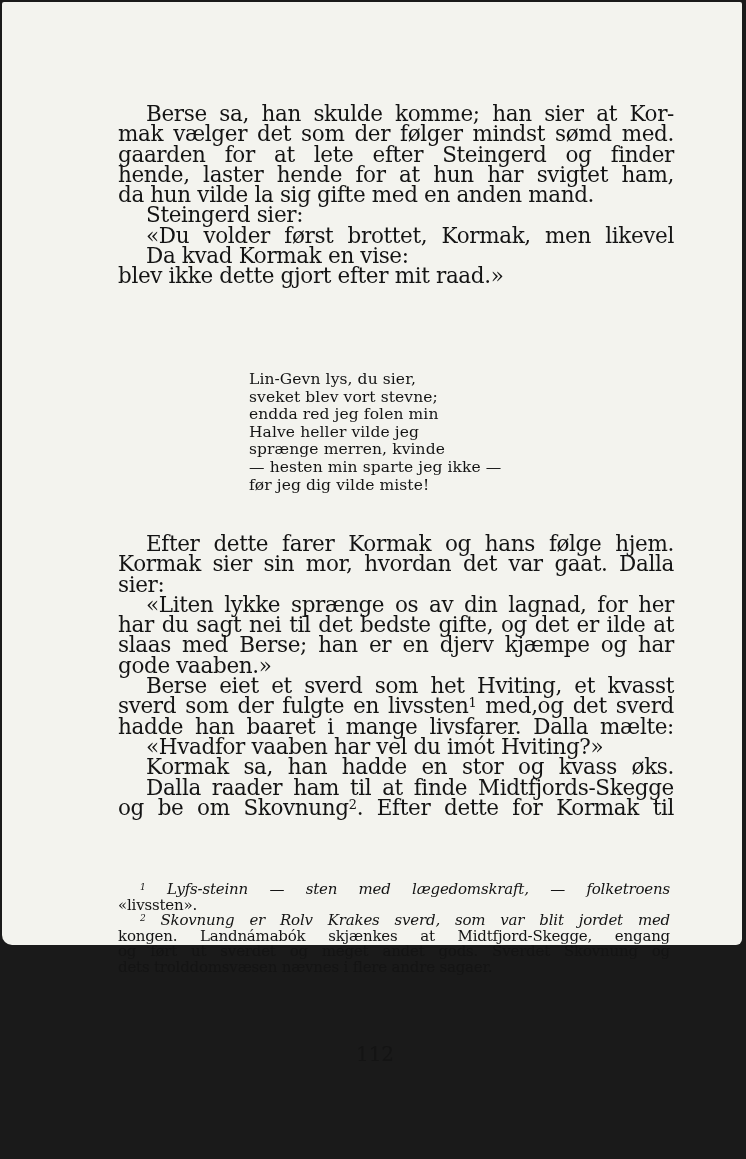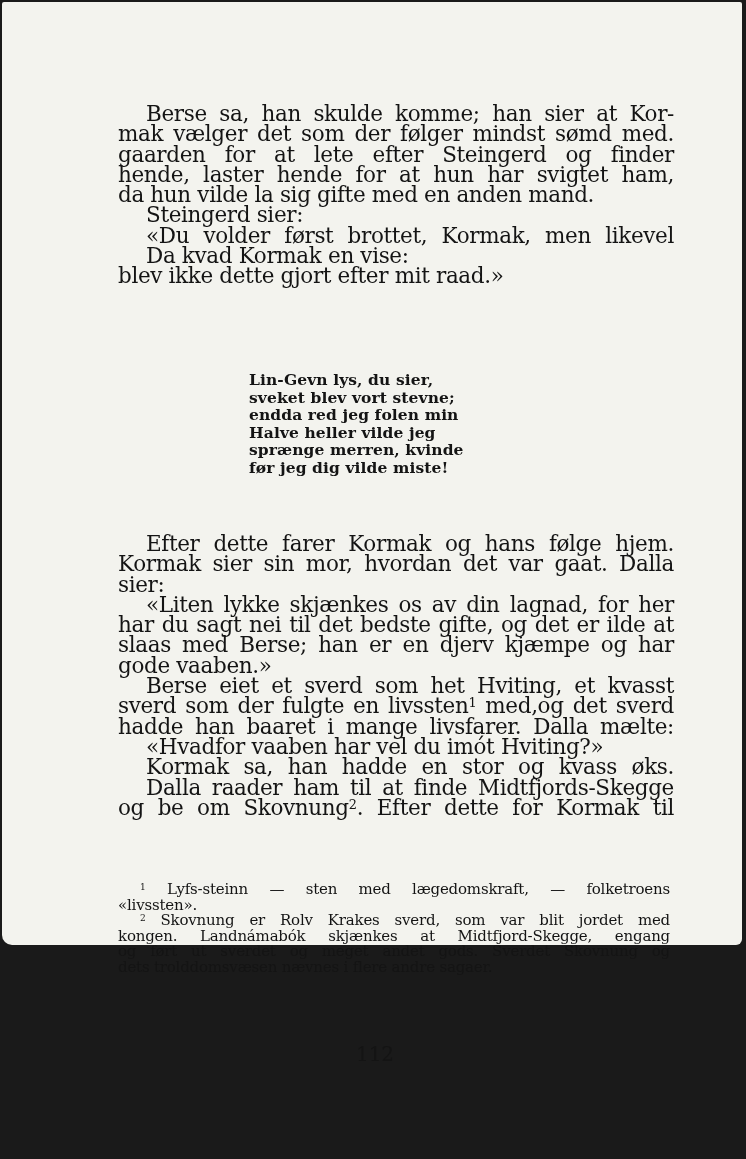--- a/index.html
+++ b/index.html
@@ -42,31 +42,30 @@
   .just {
     text-align: justify;
     text-align-last: justify;
   }
   .verse {
     left: 247px;
     top: 369px;
     font-size: 15.5px;
     line-height: 17.6px;
     letter-spacing: 0.1px;
-    font-weight: bold;
   }
   .fn {
     left: 116px;
     width: 552px;
     top: 880px;
     font-size: 15px;
     line-height: 15.6px;
     letter-spacing: -0.2px;
   }
-  .fn .ind { padding-left: 22px; }
+  .fn .ind { padding-left: 22px; font-style: italic; }
   sup {
     font-size: 60%;
     line-height: 0;
     vertical-align: 0.5em;
   }
   .page-number {
     position: absolute;
     left: 0;
     width: 746px;
     top: 1040px;
@@ -92,28 +91,29 @@
     <span class="line ind">Da kvad Kormak en vise:</span>
     <span class="line">blev ikke dette gjort efter mit raad.»</span>
   </div>
 
   <div class="text verse">
     <span class="line">Lin-Gevn lys, du sier,</span>
     <span class="line">sveket blev vort stevne;</span>
     <span class="line">endda red jeg folen min</span>
     <span class="line">Halve heller vilde jeg</span>
     <span class="line">sprænge merren, kvinde</span>
+    <span class="line">— hesten min sparte jeg ikke —</span>
     <span class="line">før jeg dig vilde miste!</span>
   </div>
 
   <div class="text body-text" style="top:532px;">
     <span class="line ind just">Efter dette farer Kormak og hans følge hjem.</span>
     <span class="line just">Kormak sier sin mor, hvordan det var gaat. Dalla</span>
     <span class="line">sier:</span>
-    <span class="line ind just">«Liten lykke skjænkes os av din lagnad, for her</span>
+    <span class="line ind just">«Liten lykke sprænge os av din lagnad, for her</span>
     <span class="line just">har du sagt nei til det bedste gifte, og det er ilde at</span>
     <span class="line just">slaas med Berse; han er en djerv kjæmpe og har</span>
     <span class="line">gode vaaben.»</span>
     <span class="line ind just">Berse eiet et sverd som het Hviting, et kvasst</span>
     <span class="line just"><span>sverd som der fulgte en livssten</span><sup>1</sup><span> med,og det sverd</span></span>
     <span class="line just">hadde han baaret i mange livsfarer. Dalla mælte:</span>
     <span class="line ind">«Hvadfor vaaben har vel du imót Hviting?»</span>
     <span class="line ind just">Kormak sa, han hadde en stor og kvass øks.</span>
     <span class="line ind just">Dalla raader ham til at finde Midtfjords-Skegge</span>
     <span class="line just"><span>og be om Skovnung</span><sup>2</sup><span>. Efter dette for Kormak til</span></span>

